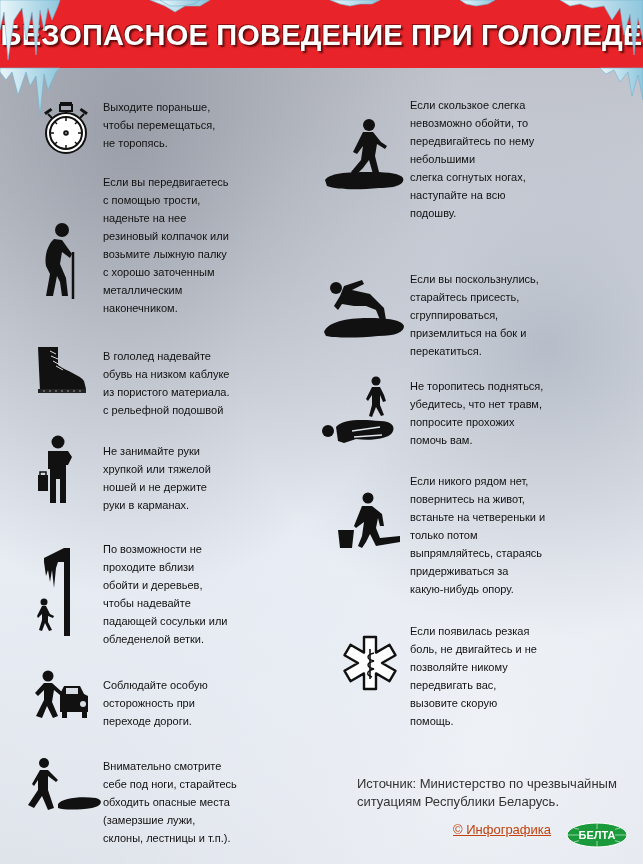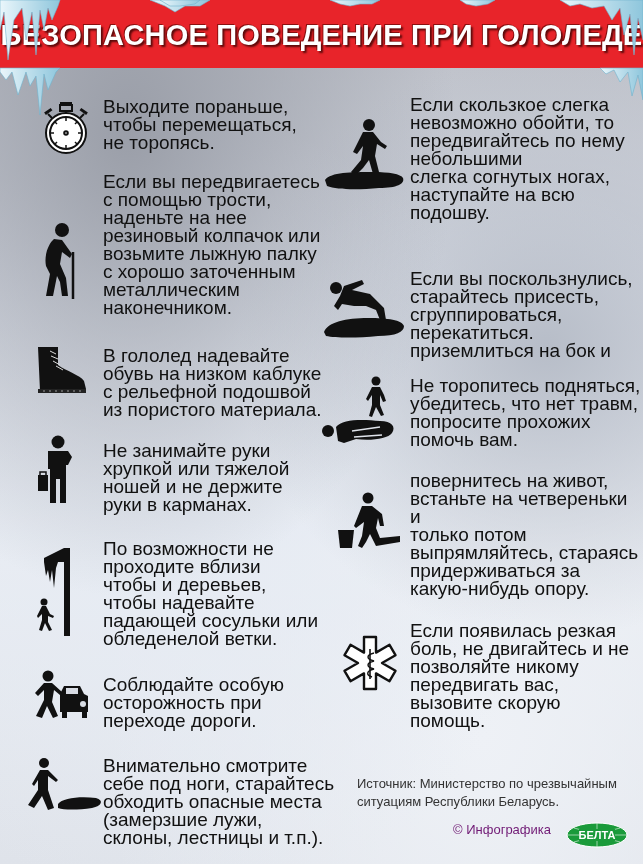--- a/index.html
+++ b/index.html
@@ -17,24 +17,24 @@
     position:absolute; left:0; top:0; width:643px; height:68px;
     background:#e8242a;
   }
   .header-title {
     position:absolute; left:0; top:19px; width:643px; text-align:center;
     font-size:29px; font-weight:bold; color:#fff; letter-spacing:0.2px;
     text-shadow: 2px 2px 2px #5a0a0a, -1px -1px 0 #8a1010;
     white-space:nowrap;
   }
   .icicles { position:absolute; left:0; top:0; width:643px; height:120px; pointer-events:none; }
-  .item { position:absolute; font-size:19px; line-height:18px; color:#111; }
+  .item { position:absolute; font-size:11px; line-height:18px; color:#111; }
   .icon { position:absolute; }
   .footer-source { position:absolute; left:357px; top:775px; font-size:13px; line-height:18px; color:#333; }
-  .footer-copy { position:absolute; left:453px; top:822px; font-size:13px; color:#701a75; }
+  .footer-copy { position:absolute; left:453px; top:822px; font-size:13px; color:#c2410c;text-decoration:underline; }
   .belta { position:absolute; left:566px; top:822px; width:62px; height:26px; }
 </style>
 </head>
 <body>
 
 <div class="header">
   <div class="header-title">БЕЗОПАСНОЕ ПОВЕДЕНИЕ ПРИ ГОЛОЛЕДЕ</div>
 </div>
 
 <svg class="icicles" viewBox="0 0 643 120">
@@ -117,22 +117,22 @@
       <circle cx="20" cy="46" r="0.8"></circle>
       <circle cx="26" cy="46" r="0.8"></circle>
       <circle cx="32" cy="46" r="0.8"></circle>
       <circle cx="38" cy="46" r="0.8"></circle>
       <circle cx="44" cy="46" r="0.8"></circle>
     </g>
 </svg>
 <div class="item" style="left:103px;top:347px">
   <div>В гололед надевайте</div>
   <div>обувь на низком каблуке</div>
+  <div>из пористого материала.</div>
   <div>с рельефной подошвой</div>
-  <div>из пористого материала.</div>
 </div>
 
 <svg class="icon" style="left:36px;top:435px" width="40" height="70" viewBox="0 0 40 70">
   <circle cx="22" cy="7" r="6.5" fill="#111"></circle>
   <path d="M12,16 L32,16 L36,22 L32,30 L30,30 L30,68 L24,68 L24,44 L20,44 L20,68 L14,68 L14,34 L12,34 Z" fill="#111"></path>
   <rect x="2" y="40" width="10" height="16" fill="#111"></rect>
   <path d="M4,40 L4,37 L10,37 L10,40" fill="none" stroke="#111" stroke-width="1.5"></path>
 </svg>
 <div class="item" style="left:103px;top:442px">
   <div>Не занимайте руки</div>
@@ -143,21 +143,21 @@
 
 <svg class="icon" style="left:34px;top:548px" width="40" height="88" viewBox="0 0 40 88">
   <path d="M30,0 L36,0 L36,88 L30,88 L30,14 L10,14 L10,10 Z" fill="#111"></path>
   <path d="M10,14 L24,14 L22,20 L20,40 L18,22 L16,34 L14,22 L12,28 Z" fill="#111"></path>
   <circle cx="10" cy="54" r="3.5" fill="#111"></circle>
   <path d="M8,58 L12,58 L16,66 L20,68 L19,70 L14,68 L14,74 L18,82 L15,83 L11,75 L8,83 L5,82 L8,72 L8,66 L4,70 L3,68 Z" fill="#111"></path>
 </svg>
 <div class="item" style="left:103px;top:540px">
   <div>По возможности не</div>
   <div>проходите вблизи</div>
-  <div>чтобы и деревьев,</div>
+  <div>обойти и деревьев,</div>
   <div>чтобы надевайте</div>
   <div>падающей сосульки или</div>
   <div>обледенелой ветки.</div>
 </div>
 
 <svg class="icon" style="left:32px;top:670px" width="58" height="50" viewBox="0 0 58 50">
   <circle cx="16" cy="6" r="5.5" fill="#111"></circle>
   <path d="M12,13 L20,13 L30,22 L28,25 L22,20 L20,32 L26,46 L21,48 L15,36 L10,48 L4,46 L12,30 L12,20 L6,26 L3,23 Z" fill="#111"></path>
   <path d="M28,24 L32,16 L48,16 L52,24 L56,26 L56,42 L28,42 Z" fill="#111"></path>
   <rect x="34" y="18" width="12" height="6" fill="#d8dce4"></rect>
@@ -201,22 +201,22 @@
 
 <svg class="icon" style="left:322px;top:278px" width="84" height="60" viewBox="0 0 84 60">
   <circle cx="14" cy="10" r="6" fill="#111"></circle>
   <path d="M22,8 L40,2 L42,6 L30,12 L48,16 L62,30 L64,42 L58,42 L54,32 L44,28 L32,28 L20,26 L16,32 L12,28 L18,18 Z" fill="#111"></path>
   <path d="M2,54 C6,44 24,40 46,40 C66,40 80,42 82,48 C82,54 74,58 56,58 C36,60 14,60 4,58 Z" fill="#111"></path>
 </svg>
 <div class="item" style="left:410px;top:270px">
   <div>Если вы поскользнулись,</div>
   <div>старайтесь присесть,</div>
   <div>сгруппироваться,</div>
+  <div>приземлиться на бок и</div>
   <div>перекатиться.</div>
-  <div>приземлиться на бок и</div>
 </div>
 
 <svg class="icon" style="left:322px;top:375px" width="80" height="72" viewBox="0 0 80 72">
   <circle cx="54" cy="6" r="4.5" fill="#111"></circle>
   <path d="M50,12 L58,12 L62,20 L64,26 L61,27 L58,20 L58,30 L62,40 L59,41 L54,32 L50,42 L47,41 L50,30 L50,20 L46,26 L44,24 Z" fill="#111"></path>
   <circle cx="6" cy="56" r="6" fill="#111"></circle>
   <path d="M14,52 C20,44 40,44 58,46 C70,46 74,52 70,58 C66,64 48,66 34,64 L22,68 L16,66 Z" fill="#111"></path>
   <path d="M30,56 L58,52 M32,62 L60,60" stroke="#dfe3ea" stroke-width="1.5" fill="none"></path>
 </svg>
 <div class="item" style="left:410px;top:377px">
@@ -225,20 +225,21 @@
   <div>попросите прохожих</div>
   <div>помочь вам.</div>
 </div>
 
 <svg class="icon" style="left:336px;top:492px" width="66" height="60" viewBox="0 0 66 60">
   <circle cx="32" cy="6" r="5.5" fill="#111"></circle>
   <path d="M26,14 L36,14 L46,22 L48,34 L44,34 L42,26 L40,36 L44,46 L64,44 L64,50 L40,54 L34,42 L30,50 L26,56 L22,54 L26,44 L28,30 L20,36 L18,34 Z" fill="#111"></path>
   <path d="M2,38 L18,38 L16,56 L4,56 Z" fill="#111"></path>
 </svg>
 <div class="item" style="left:410px;top:472px">
+  <div>Если никого рядом нет,</div>
   <div>повернитесь на живот,</div>
   <div>встаньте на четвереньки и</div>
   <div>только потом</div>
   <div>выпрямляйтесь, стараясь</div>
   <div>придерживаться за</div>
   <div>какую-нибудь опору.</div>
 </div>
 
 <svg class="icon" style="left:342px;top:635px" width="56" height="56" viewBox="0 0 56 56">
   <g transform="translate(28,28)" fill="#fff" stroke="#111" stroke-width="2.4" stroke-linejoin="round">

